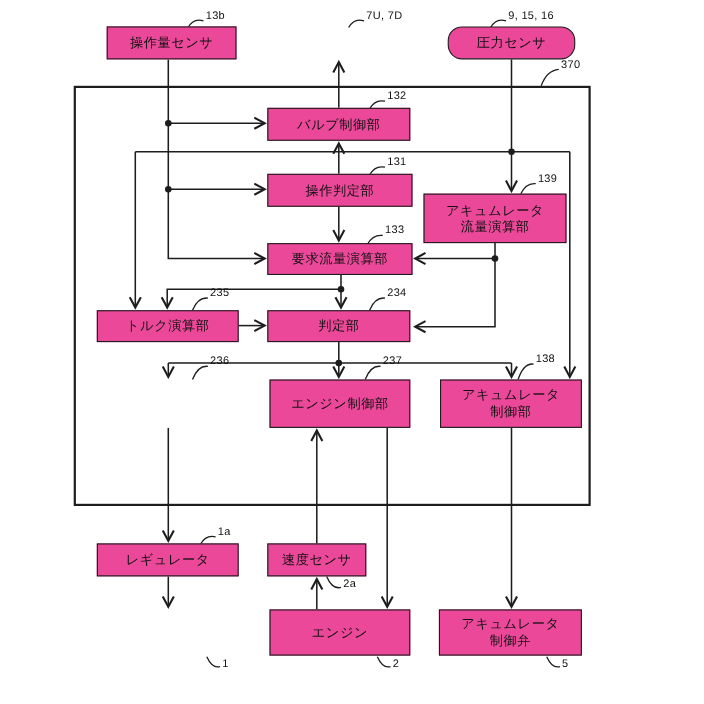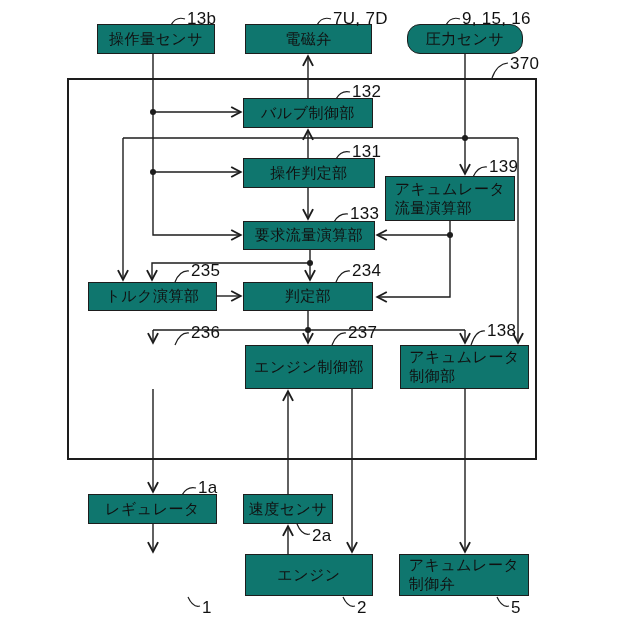--- a/index.html
+++ b/index.html
@@ -9,40 +9,41 @@
     background: #ffffff;
     font-family: "Liberation Sans", "DejaVu Sans", sans-serif;
     color: #111111;
     overflow: hidden;
   }
   #wires { position: absolute; left: 0; top: 0; width: 640px; height: 640px; z-index: 1; }
   .box {
     position: absolute;
     box-sizing: border-box;
     border: 1.8px solid #1d1d1d;
-    background: #0f766e;
+    background: #ec4899;
     display: flex;
     align-items: center;
     justify-content: center;
-    font-size: 15px;
+    text-align: center;
+    font-size: 12px;
     letter-spacing: 0.5px;
     line-height: 1.25;
     white-space: pre-line;
     z-index: 2;
   }
   .bigbox {
     position: absolute;
     box-sizing: border-box;
     border: 2px solid #1d1d1d;
     background: transparent;
     z-index: 0;
   }
   .ref {
     position: absolute;
-    font-size: 17px;
+    font-size: 10px;
     letter-spacing: 0.3px;
     white-space: nowrap;
     z-index: 3;
   }
   
   #b-operation-sensor   { left: 97px;  top: 24px;  width: 118px; height: 30px; }
   #b-solenoid-valve     { left: 245px; top: 24px;  width: 127px; height: 30px; }
   #b-pressure-sensor    { left: 407px; top: 24px;  width: 116px; height: 30px; border-radius: 13px; }
   #b-controller         { left: 67px;  top: 78px;  width: 470px; height: 382px; }
   #b-valve-control      { left: 243px; top: 98px;  width: 130px; height: 30px; }
@@ -157,21 +158,20 @@
       <path d="M310,534 Q302,536 297,524"></path>
       <path d="M200,606 Q193,608 188,597"></path>
       <path d="M355,606 Q348,608 343,597"></path>
       <path d="M509,606 Q502,608 497,597"></path>
     </g>
   </svg>
 
   <div id="b-controller" class="bigbox"></div>
 
   <div id="b-operation-sensor" class="box">操作量センサ</div>
-  <div id="b-solenoid-valve" class="box">電磁弁</div>
   <div id="b-pressure-sensor" class="box">圧力センサ</div>
   <div id="b-valve-control" class="box">バルブ制御部</div>
   <div id="b-operation-judge" class="box">操作判定部</div>
   <div id="b-accum-flow-calc" class="box">アキュムレータ
 流量演算部</div>
   <div id="b-required-flow-calc" class="box">要求流量演算部</div>
   <div id="b-torque-calc" class="box">トルク演算部</div>
   <div id="b-judge" class="box">判定部</div>
   <div id="b-engine-control" class="box">エンジン制御部</div>
   <div id="b-accum-control" class="box">アキュムレータ

